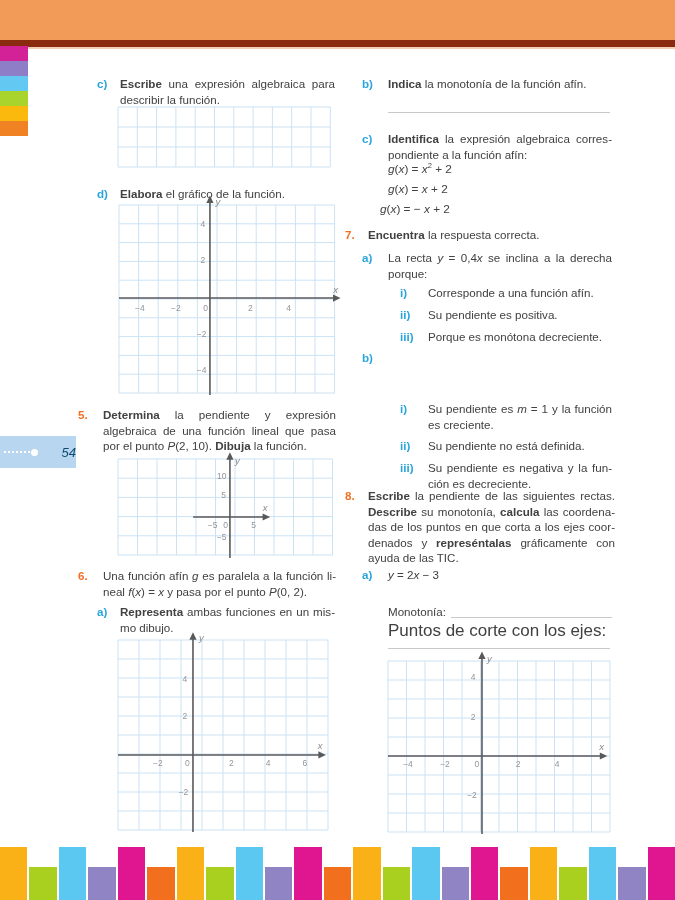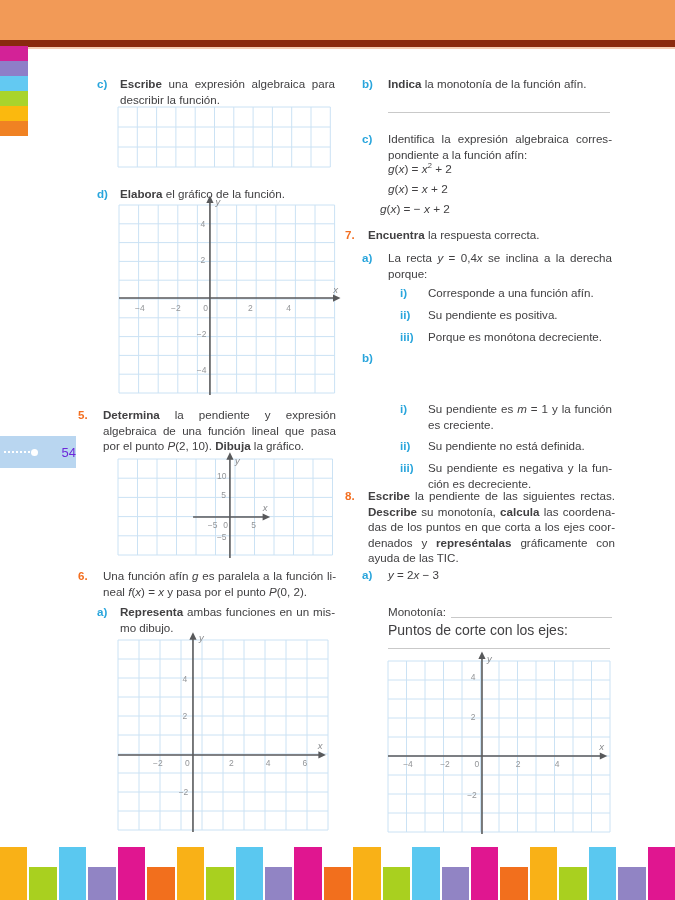--- a/index.html
+++ b/index.html
@@ -9,28 +9,28 @@
   .hdr{position:absolute;left:0;top:0;width:675px;height:40px;}
   .hdr-stripe{position:absolute;left:0;top:40px;width:675px;height:7px;}
   .hdr-stripe2{position:absolute;left:0;top:47px;width:675px;height:2px;background:#F5CDB4;}
   
   .squares{position:absolute;left:0;top:46px;width:28px;}
   .squares div{width:28px;height:15px;}
   
   .tab{position:absolute;left:0;top:436px;width:76px;height:32px;display:flex;align-items:center;}
   .leader{width:42px;border-top:2px dotted #fff;margin-left:4px;}
   .ldot{width:7px;height:7px;border-radius:50%;background:#fff;margin-left:1px;flex:0 0 auto;}
-  .pnum{margin-left:24px;font-size:13px;color:#6d28d9;}
+  .pnum{margin-left:24px;font-size:13px;color:#0c4a6e;font-style:italic;}
   
   .item{position:absolute;display:flex;font-size:11.6px;line-height:15.5px;}
   .mk{font-weight:bold;flex:0 0 23px;}
   .mkw25{flex-basis:25px;} .mkw26{flex-basis:26px;} .mkw28{flex-basis:28px;}
   .blue{color:#29A5DC;} .orange{color:#F36F21;}
   .txt{text-align:justify;flex:1;}
-  .plain{position:absolute;font-size:14px;line-height:15.5px;}
+  .plain{position:absolute;font-size:17px;line-height:15.5px;}
   .formula{position:absolute;font-size:11.8px;}
   sup{font-size:7.5px;vertical-align:super;line-height:0;}
   
   .hline{position:absolute;border-top:1px solid #C9C9C9;}
   .blank-row{position:absolute;display:flex;font-size:11.6px;line-height:15.5px;}
   .blank-row .fill{flex:1;border-bottom:1px solid #C9C9C9;margin:0 0 2px 5px;}
   
   .grid{position:absolute;}
   .grid svg{overflow:visible;display:block;}
   .tick{font-size:8.5px;fill:#939598;font-family:"Liberation Sans",sans-serif;}
@@ -94,21 +94,21 @@
         <text x="169.54000000000002" y="106.4" text-anchor="middle" class="tick">4</text>
         <text x="83.888" y="21.8" text-anchor="middle" class="tick">4</text>
         <text x="83.888" y="57.896" text-anchor="middle" class="tick">2</text>
         <text x="82.712" y="131.78" text-anchor="middle" class="tick">−2</text>
         <text x="82.712" y="167.5" text-anchor="middle" class="tick">−4</text>
       </svg>
     </div>
 
   <div class="item" style="left:78px;top:407px;width:258px">
     <span class="mk orange mkw25">5.</span>
-    <span class="txt"><span style="font-weight: bold;">Determina </span><span>la pendiente y expresión algebrai­ca de una función lineal que pasa por el punto </span><span style="font-style: italic;">P</span><span>(2, 10). </span><span style="font-weight: bold;">Dibuja </span><span>la gráfico.</span></span>
+    <span class="txt"><span style="font-weight: bold;">Determina </span><span>la pendiente y expresión algebrai­ca de una función lineal que pasa por el punto </span><span style="font-style: italic;">P</span><span>(2, 10). </span><span style="font-weight: bold;">Dibuja </span><span>la función.</span></span>
   </div>
   <div class="grid" style="left:118px;top:459px">
       <svg width="214.5" height="96">
         <path d="M0.0 0 V96.0 M19.5 0 V96.0 M39.0 0 V96.0 M58.5 0 V96.0 M78.0 0 V96.0 M97.5 0 V96.0 M117.0 0 V96.0 M136.5 0 V96.0 M156.0 0 V96.0 M175.5 0 V96.0 M195.0 0 V96.0 M214.5 0 V96.0 M0 0.0 H214.5 M0 19.2 H214.5 M0 38.4 H214.5 M0 57.6 H214.5 M0 76.8 H214.5 M0 96.0 H214.5 " stroke="#CBE2F4" stroke-width="1" fill="none"></path>
         <line x1="111.93" y1="-0.7599999999999998" x2="111.93" y2="98.88000000000001" stroke="#58595B" stroke-width="1.6"></line>
         <path d="M111.93 -6.76 L108.33000000000001 0.7400000000000002 L115.53 0.7400000000000002 Z" fill="#58595B"></path>
         <text x="119.34" y="4.92" text-anchor="middle" class="axl">y</text>
         <line x1="75.075" y1="57.983999999999995" x2="146.125" y2="57.983999999999995" stroke="#58595B" stroke-width="1.6"></line>
         <path d="M152.125 57.983999999999995 L144.625 54.38399999999999 L144.625 61.583999999999996 Z" fill="#58595B"></path>
         <text x="147.225" y="51.959999999999994" text-anchor="middle" class="axl">x</text>
@@ -150,21 +150,21 @@
     </div>
 
   <div class="item" style="left:362px;top:76px;width:250px">
     <span class="mk blue mkw26">b)</span>
     <span class="txt"><span style="font-weight: bold;">Indica </span><span>la monotonía de la función afín.</span></span>
   </div>
   <div class="hline" style="left:388px;top:112px;width:222px"></div>
 
   <div class="item" style="left:362px;top:131px;width:250px">
     <span class="mk blue mkw26">c)</span>
-    <span class="txt"><span style="font-weight: normal;">Identifica </span><span>la expresión algebraica corres­pondiente a la función afín:</span></span>
+    <span class="txt"><span style="font-weight: bold;">Identifica </span><span>la expresión algebraica corres­pondiente a la función afín:</span></span>
   </div>
   <div class="formula" style="left:388px;top:162px"><span style="font-style: italic;">g</span><span>(</span><span style="font-style: italic;">x</span><span>) = </span><span style="font-style: italic;">x</span><sup>2</sup><span> + 2</span></div>
   <div class="formula" style="left:388px;top:182px"><span style="font-style: italic;">g</span><span>(</span><span style="font-style: italic;">x</span><span>) = </span><span style="font-style: italic;">x</span><span> + 2</span></div>
   <div class="formula" style="left:380px;top:202px"><span style="font-style: italic;">g</span><span>(</span><span style="font-style: italic;">x</span><span>) = − </span><span style="font-style: italic;">x</span><span> + 2</span></div>
 
   <div class="item" style="left:345px;top:227px;width:267px">
     <span class="mk orange">7.</span>
     <span class="txt"><span style="font-weight: bold;">Encuentra </span><span>la respuesta correcta.</span></span>
   </div>
   <div class="item" style="left:362px;top:250px;width:250px">

